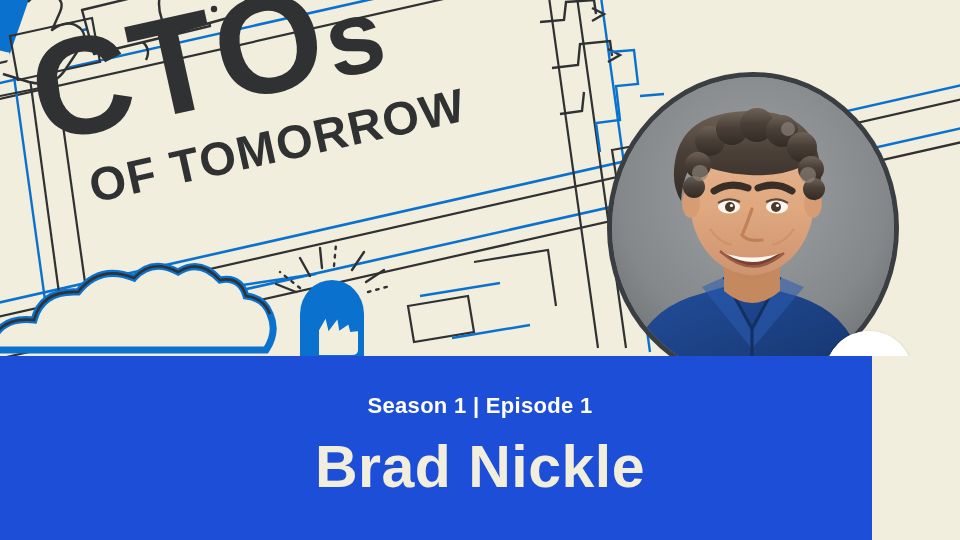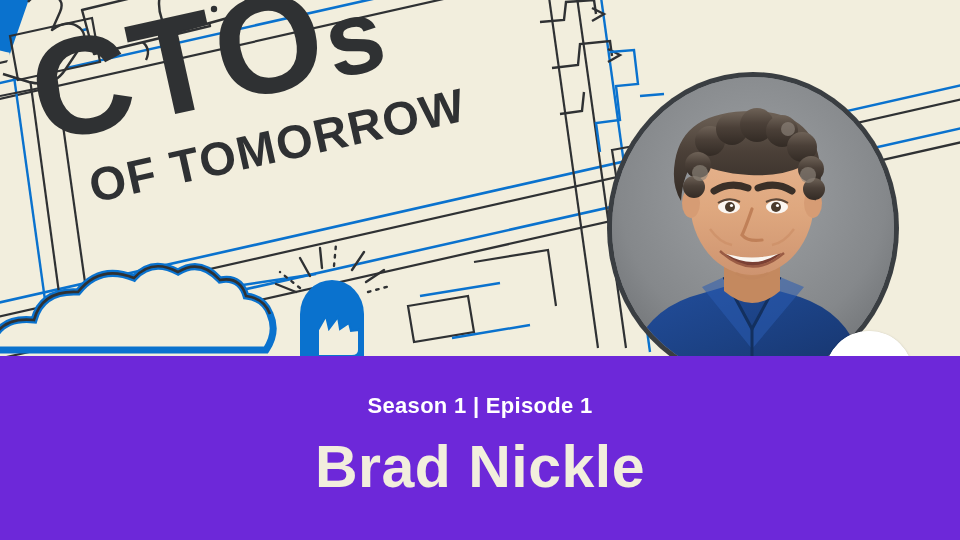--- a/index.html
+++ b/index.html
@@ -61,22 +61,22 @@
     position:absolute;left:825px;top:331px;width:88px;height:88px;
     border-radius:50%;
     background:#FFFFFF;
     box-shadow:0 1px 3px rgba(0,0,0,.25);
     overflow:hidden;
   }
   #badge-svg{display:block;width:88px;height:88px;}
 
   
   #banner{
-    position:absolute;left:0;top:356px;width:960px;height:184px;
-    background:#6d28d9;
+    position:absolute;left:0;top:356px;width:872px;height:184px;
+    background:#1d4ed8;
   }
   #episode-line{
     position:absolute;left:0;top:37px;width:960px;
     text-align:center;
     font-family:"Liberation Sans",sans-serif;
     font-weight:bold;
     font-size:22px;
     letter-spacing:.3px;
     color:#FFFFFF;
   }

